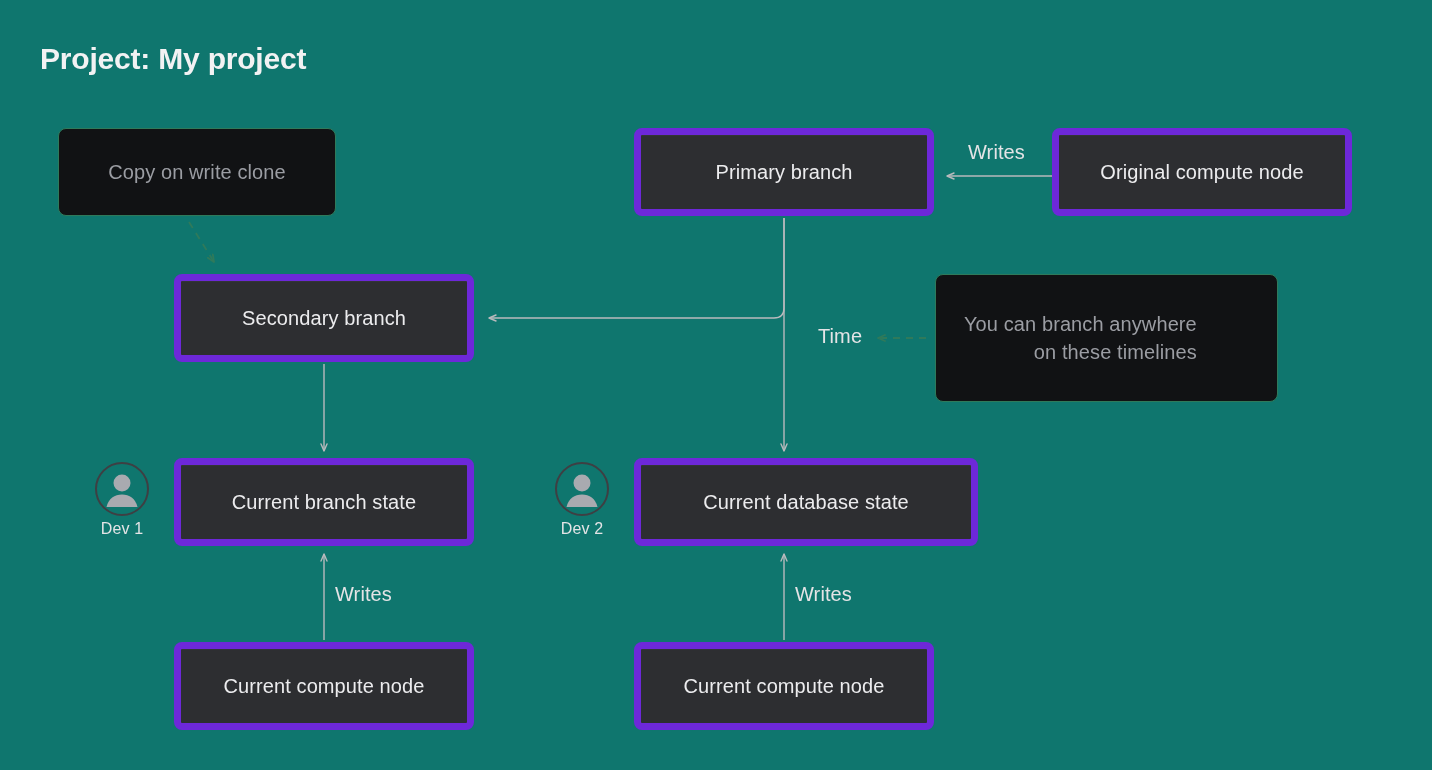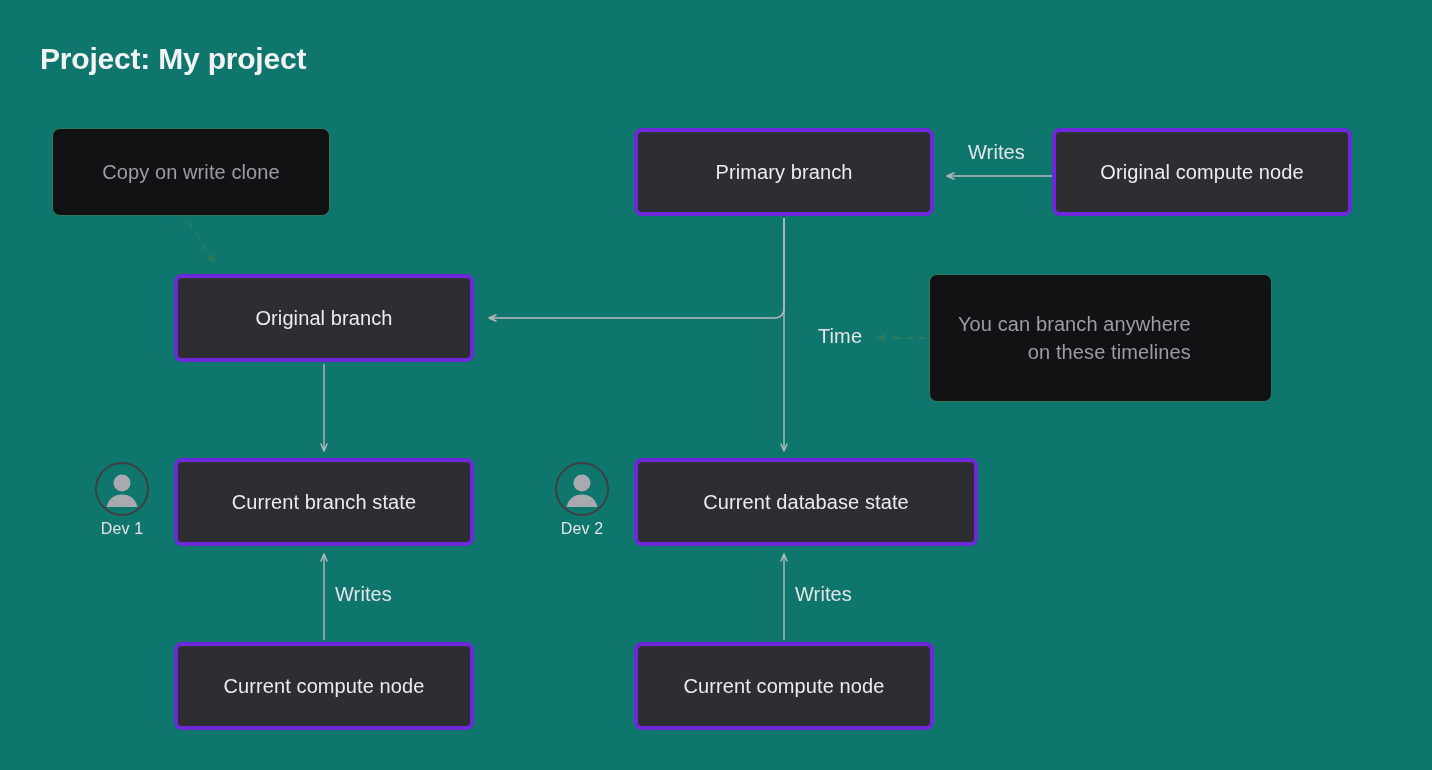--- a/index.html
+++ b/index.html
@@ -53,28 +53,29 @@
     display: flex;
     align-items: center;
     justify-content: center;
     text-align: center;
     font-size: 20px;
     line-height: 1.3;
     letter-spacing: 0.1px;
   }
   .node.solid {
     background: #2d2e31;
-    border: 4px solid #6d28d9;
+    border: 7px solid #6d28d9;
     color: #ececee;
     box-shadow: 0 1px 0 rgba(255,255,255,0.03) inset;
   }
   .node.ghost {
     background: #111214;
     border: 1px solid #2f7a5b;
     color: #9b9da3;
+    margin-left: 6px;
   }
   .node.ghost.note {
     justify-content: flex-start;
     text-align: right;
     padding: 0 28px;
     line-height: 1.42;
     font-size: 20px;
   }
 
   
@@ -160,21 +161,21 @@
 
   <div class="node solid" id="node-primary">
     <span>Primary branch</span>
   </div>
 
   <div class="node solid" id="node-original">
     <span>Original compute node</span>
   </div>
 
   <div class="node solid" id="node-secondary">
-    <span>Original branch</span>
+    <span>Secondary branch</span>
   </div>
 
   <div class="node ghost note" id="node-note">
     <span>
       <span>You can branch anywhere</span><br>
       <span>on these timelines</span>
     </span>
   </div>
 
   <div class="node solid" id="node-branchstate">

